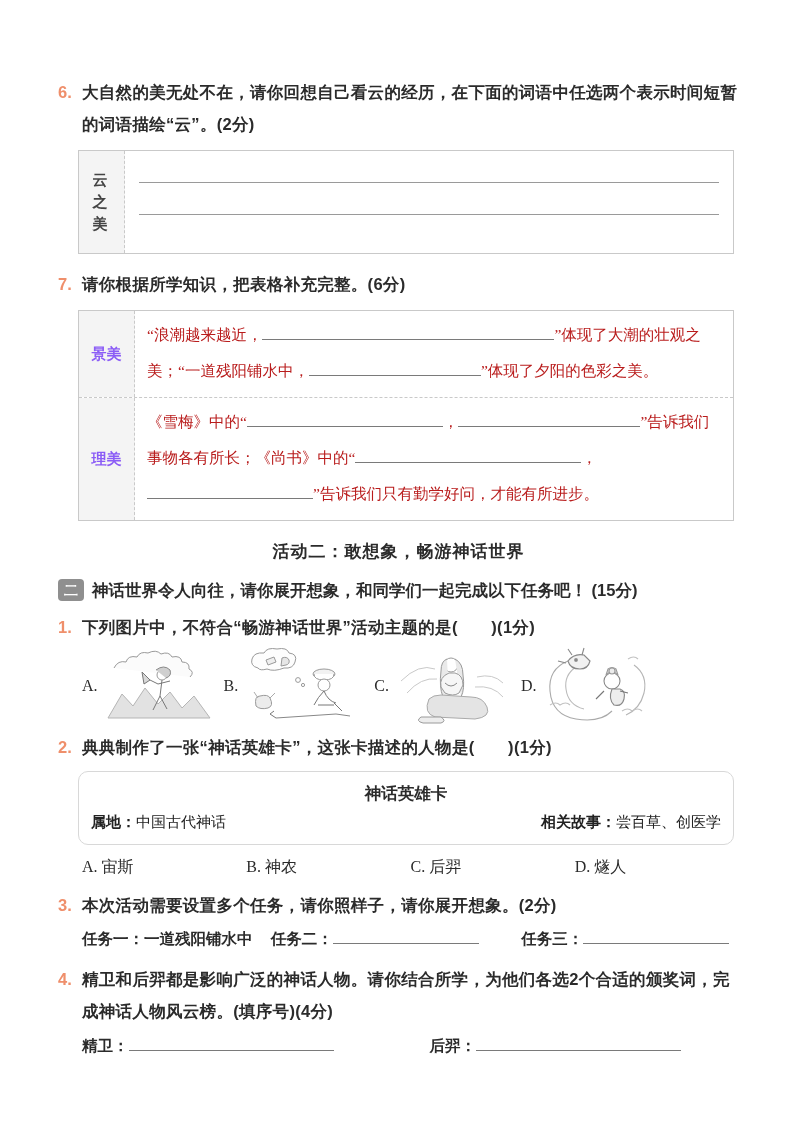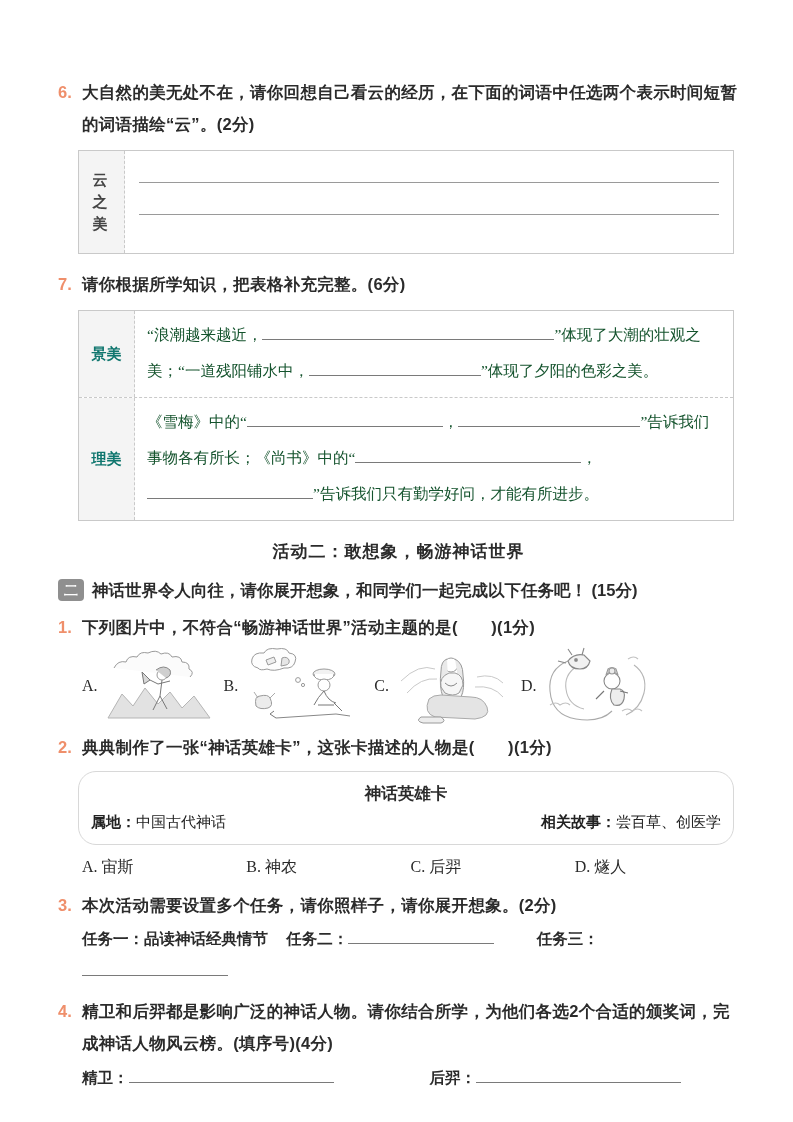--- a/index.html
+++ b/index.html
@@ -49,45 +49,45 @@
   
   .beauty-table {
     margin:10px 0 0 20px; width:656px;
     border:1px solid #c9c9c9;
   }
   .beauty-row { display:flex; }
   .beauty-row + .beauty-row { border-top:1px dashed #c9c9c9; }
   .beauty-head {
     flex:0 0 56px; background:#f4f4f4; border-right:1px dashed #c9c9c9;
     display:flex; align-items:center; justify-content:center;
-    font-size:15px; font-weight:bold; color:#0f766e;
+    font-size:15px; font-weight:bold; color:#8b5cf6;
   }
   .beauty-cell {
     flex:1; padding:6px 10px 8px 12px;
-    font-family:"Liberation Serif", serif; font-size:15.5px; line-height:36px; color:#14532d;
+    font-family:"Liberation Serif", serif; font-size:15.5px; line-height:36px; color:#b91c1c;
   }
 
   
   .activity-title { text-align:center; font-size:17px; font-weight:bold; margin-top:16px; line-height:30px; letter-spacing:1px; }
   .section-line { display:flex; align-items:center; margin-top:8px; }
   .section-marker {
     flex:0 0 26px; height:22px; background:#8f8f8f; border-radius:4px;
     color:#fff; font-size:14px; font-weight:bold; text-align:center; line-height:22px; margin-right:8px;
   }
   .section-text { font-size:16.5px; font-weight:bold; line-height:30px; }
 
   
   .pic-row { display:flex; align-items:center; margin:4px 0 0 24px; gap:6px; }
   .pic-item { display:flex; align-items:center; }
   .pic-label { font-family:"Liberation Serif", serif; font-size:16px; margin-right:2px; }
   .pic-item svg { display:block; }
 
   
   .hero-card {
-    margin:8px 0 0 20px; width:656px; border:1.5px solid #d8d8d8; border-radius:18px;
+    margin:8px 0 0 20px; width:656px; border:1.5px solid #d8d8d8; border-radius:10px;
     padding:8px 12px 10px 12px; background:#fff;
   }
   .hero-card-title { text-align:center; font-size:16.5px; font-weight:bold; line-height:26px; }
   .hero-card-fields {
     display:flex; justify-content:space-between; margin-top:4px;
     font-family:"Liberation Serif", serif; font-size:15px; line-height:24px; color:#222;
   }
   .hero-field-label { font-weight:bold; }
   .choices-row {
     display:flex; margin:8px 0 0 24px; font-family:"Liberation Serif", serif; font-size:16px; line-height:28px;
@@ -242,21 +242,21 @@
     <span>D. 燧人</span>
   </div>
 </section>
 
 <section class="mt8">
   <div class="question">
     <span class="qnum">3.</span>
     <span class="qtext">本次活动需要设置多个任务，请你照样子，请你展开想象。(2分)</span>
   </div>
   <div class="task-line">
-    <span>任务一：</span><span class="task-value">品读神话经典情节</span>
+    <span>任务一：</span><span class="task-value">一道残阳铺水中</span>
     <span style="margin-left:14px;">任务二：</span><span class="blank b150"></span>
     <span style="margin-left:38px;">任务三：</span><span class="blank b150"></span>
   </div>
 </section>
 
 <section class="mt8">
   <div class="question">
     <span class="qnum">4.</span>
     <span class="qtext">精卫和后羿都是影响广泛的神话人物。请你结合所学，为他们各选2个合适的颁奖词，完成神话人物风云榜。(填序号)(4分)</span>
   </div>

